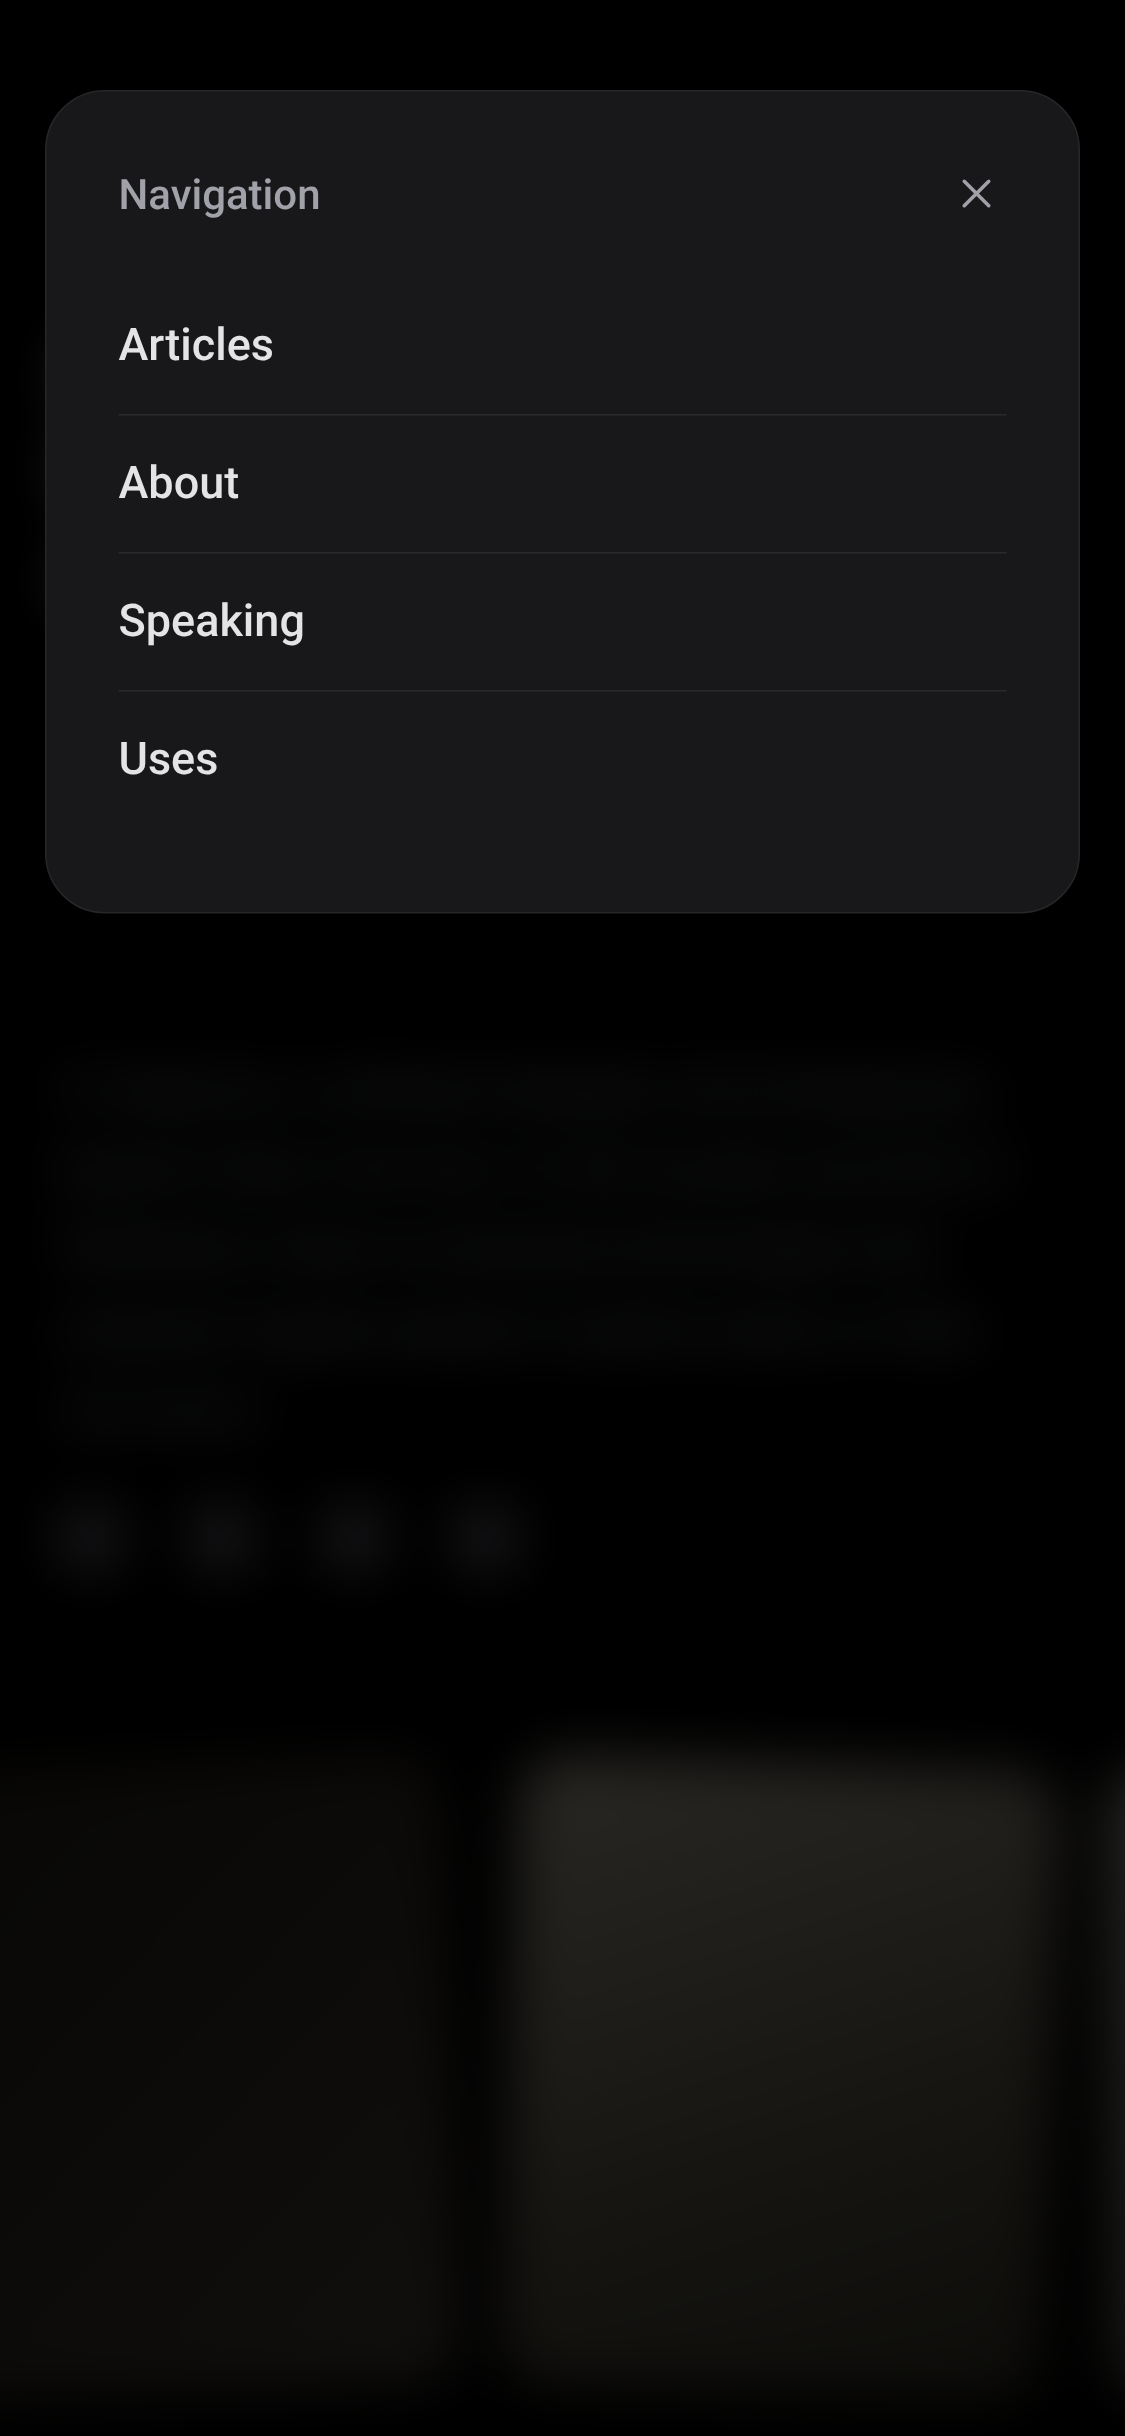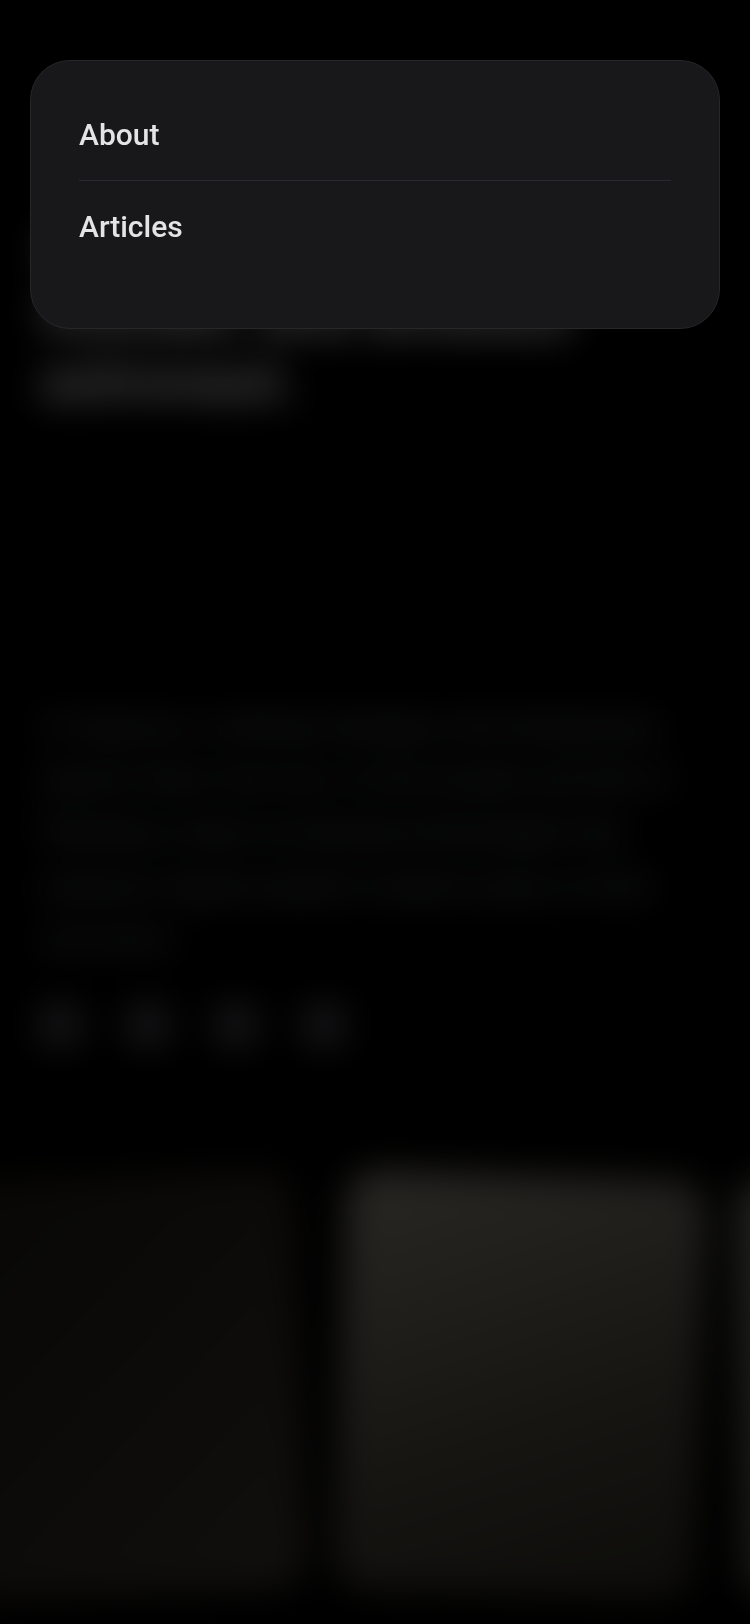--- a/index.html
+++ b/index.html
@@ -186,21 +186,36 @@
   <div class="bg-images">
     <div class="bg-image-card"></div>
     <div class="bg-image-card"></div>
     <div class="bg-image-card"></div>
   </div>
 </div>
 
 <div class="overlay"></div>
 
 <div class="modal">
+  <div class="modal-header">
+    <h2 class="modal-title">Navigation</h2>
+    <button class="close-button">
+      <svg viewBox="0 0 24 24" fill="none" stroke="currentColor" stroke-width="2" stroke-linecap="round">
+        <line x1="5" y1="5" x2="19" y2="19"></line>
+        <line x1="19" y1="5" x2="5" y2="19"></line>
+      </svg>
+    </button>
+  </div>
   <ul class="nav-list">
     <li class="nav-item">
+      <a class="nav-link">Articles</a>
+    </li>
+    <li class="nav-item">
       <a class="nav-link">About</a>
     </li>
     <li class="nav-item">
-      <a class="nav-link">Articles</a>
+      <a class="nav-link">Speaking</a>
+    </li>
+    <li class="nav-item">
+      <a class="nav-link">Uses</a>
     </li>
   </ul>
 </div>
 
 </body></html>

